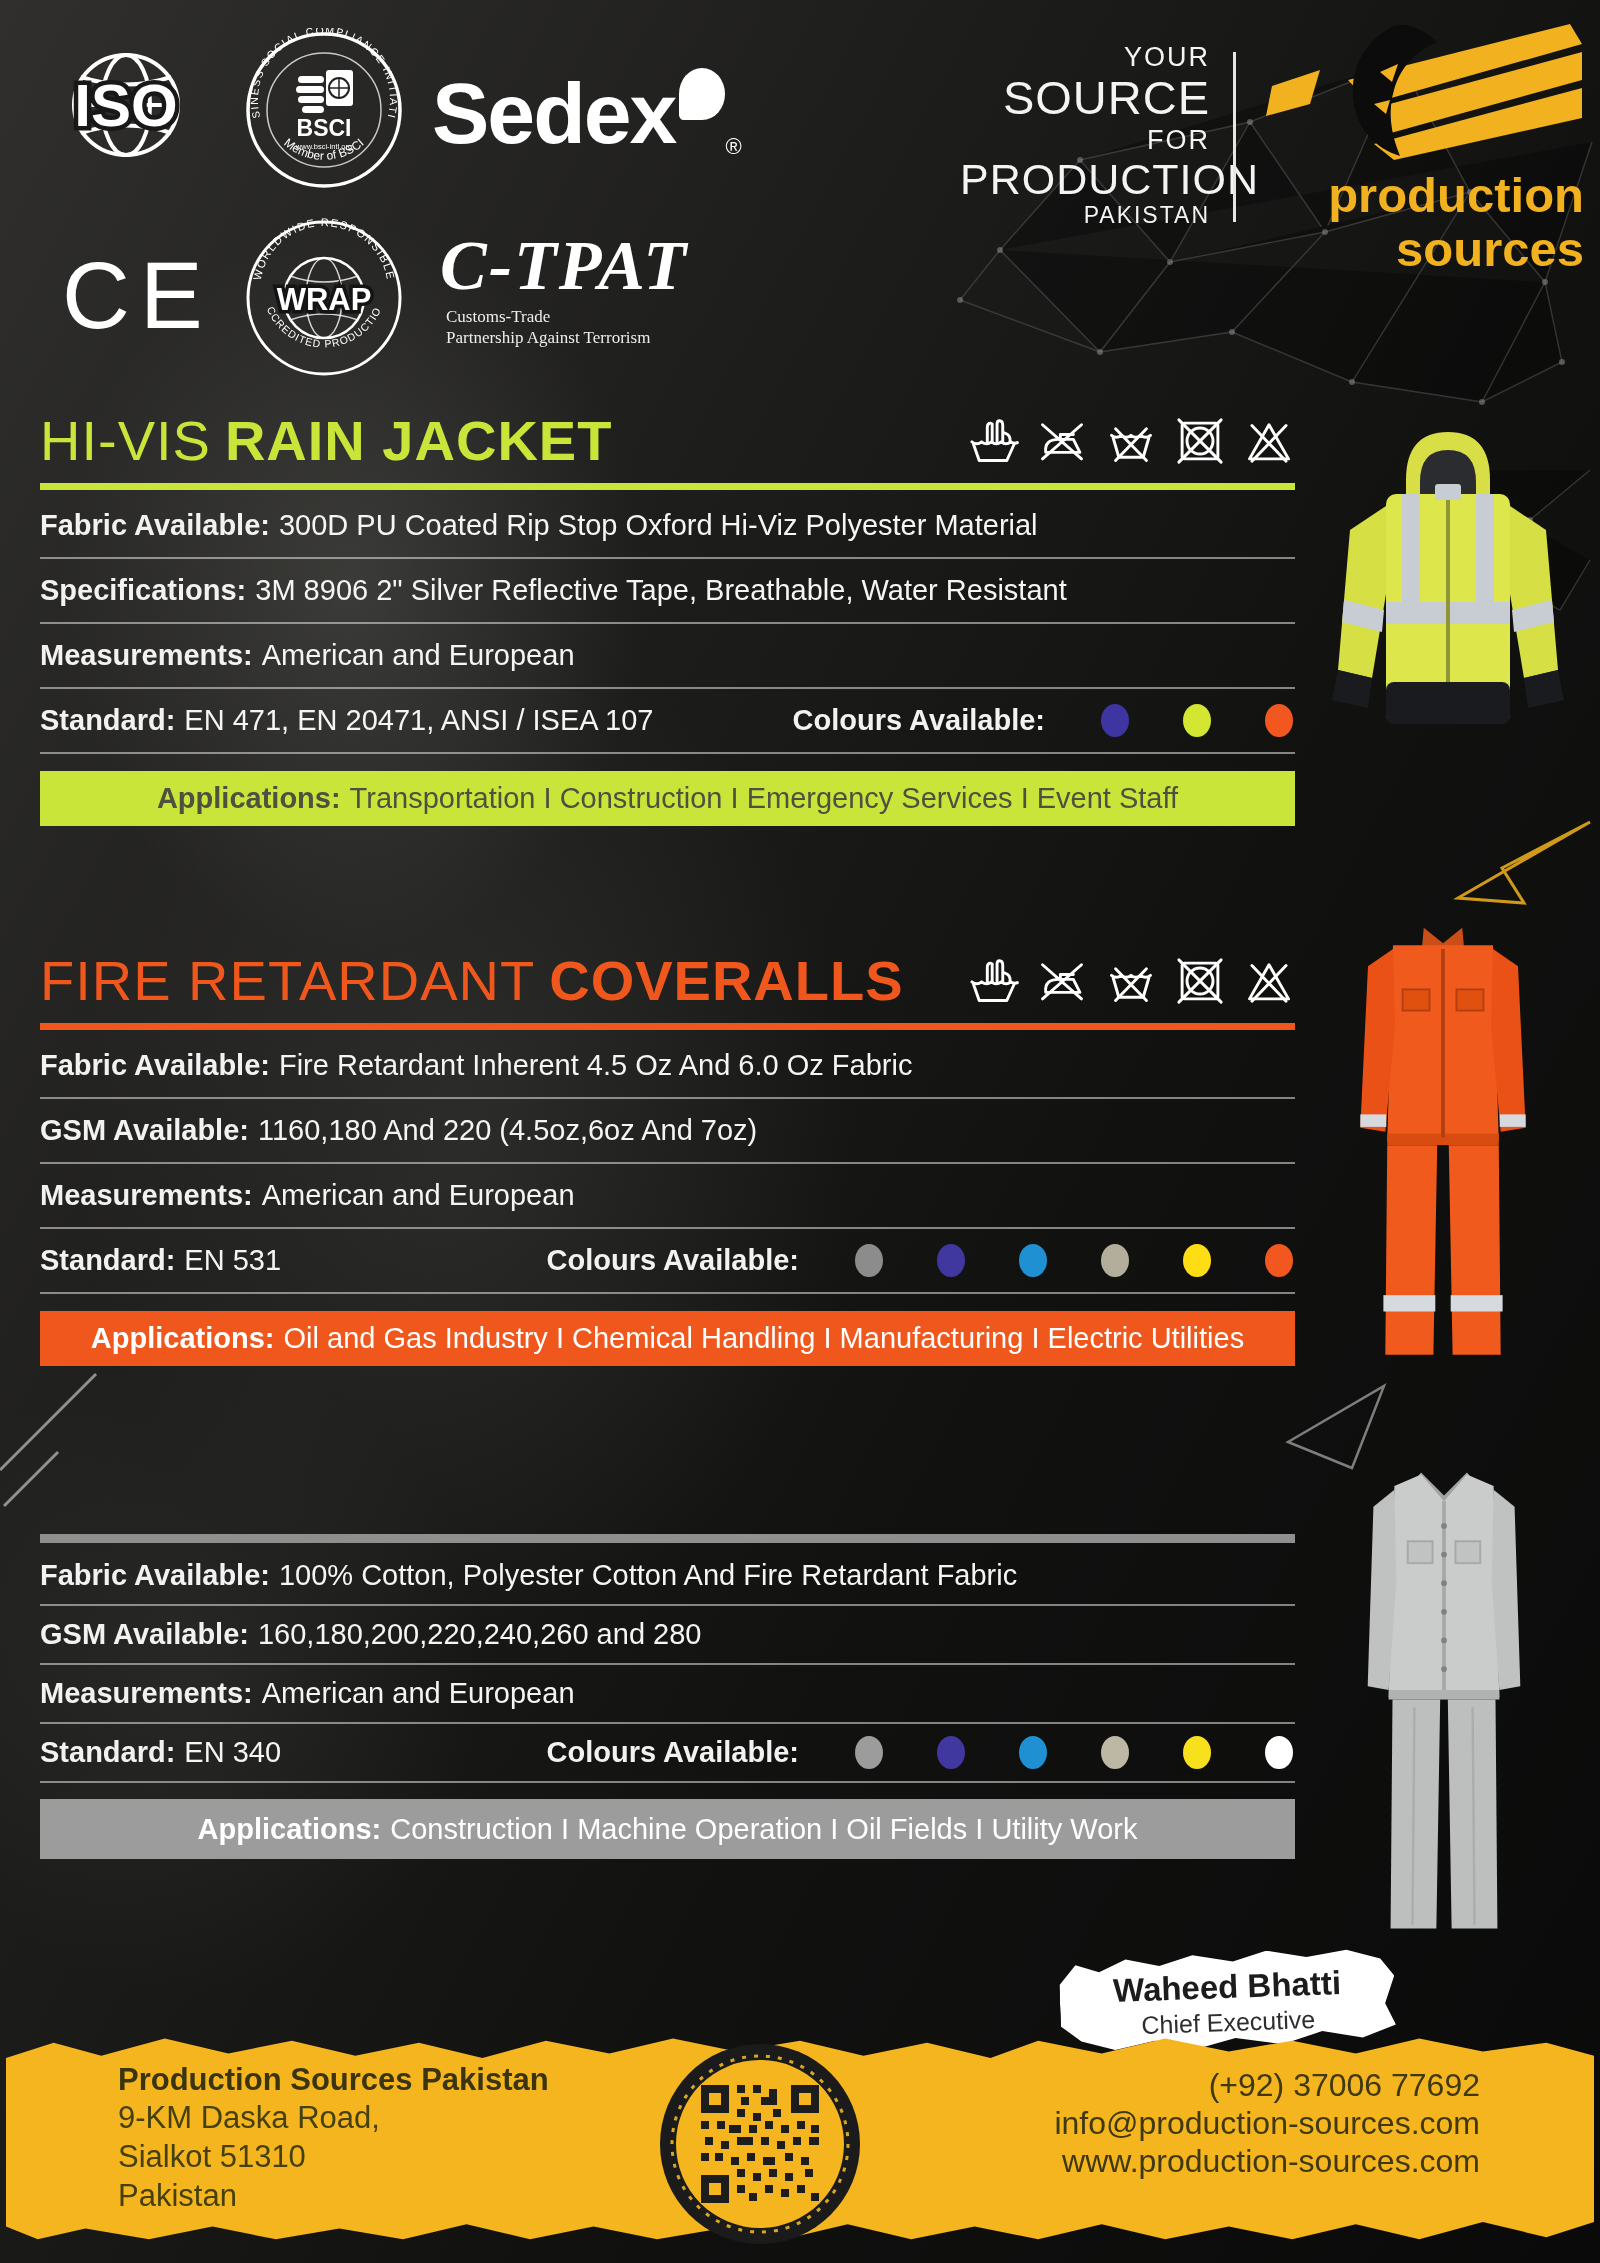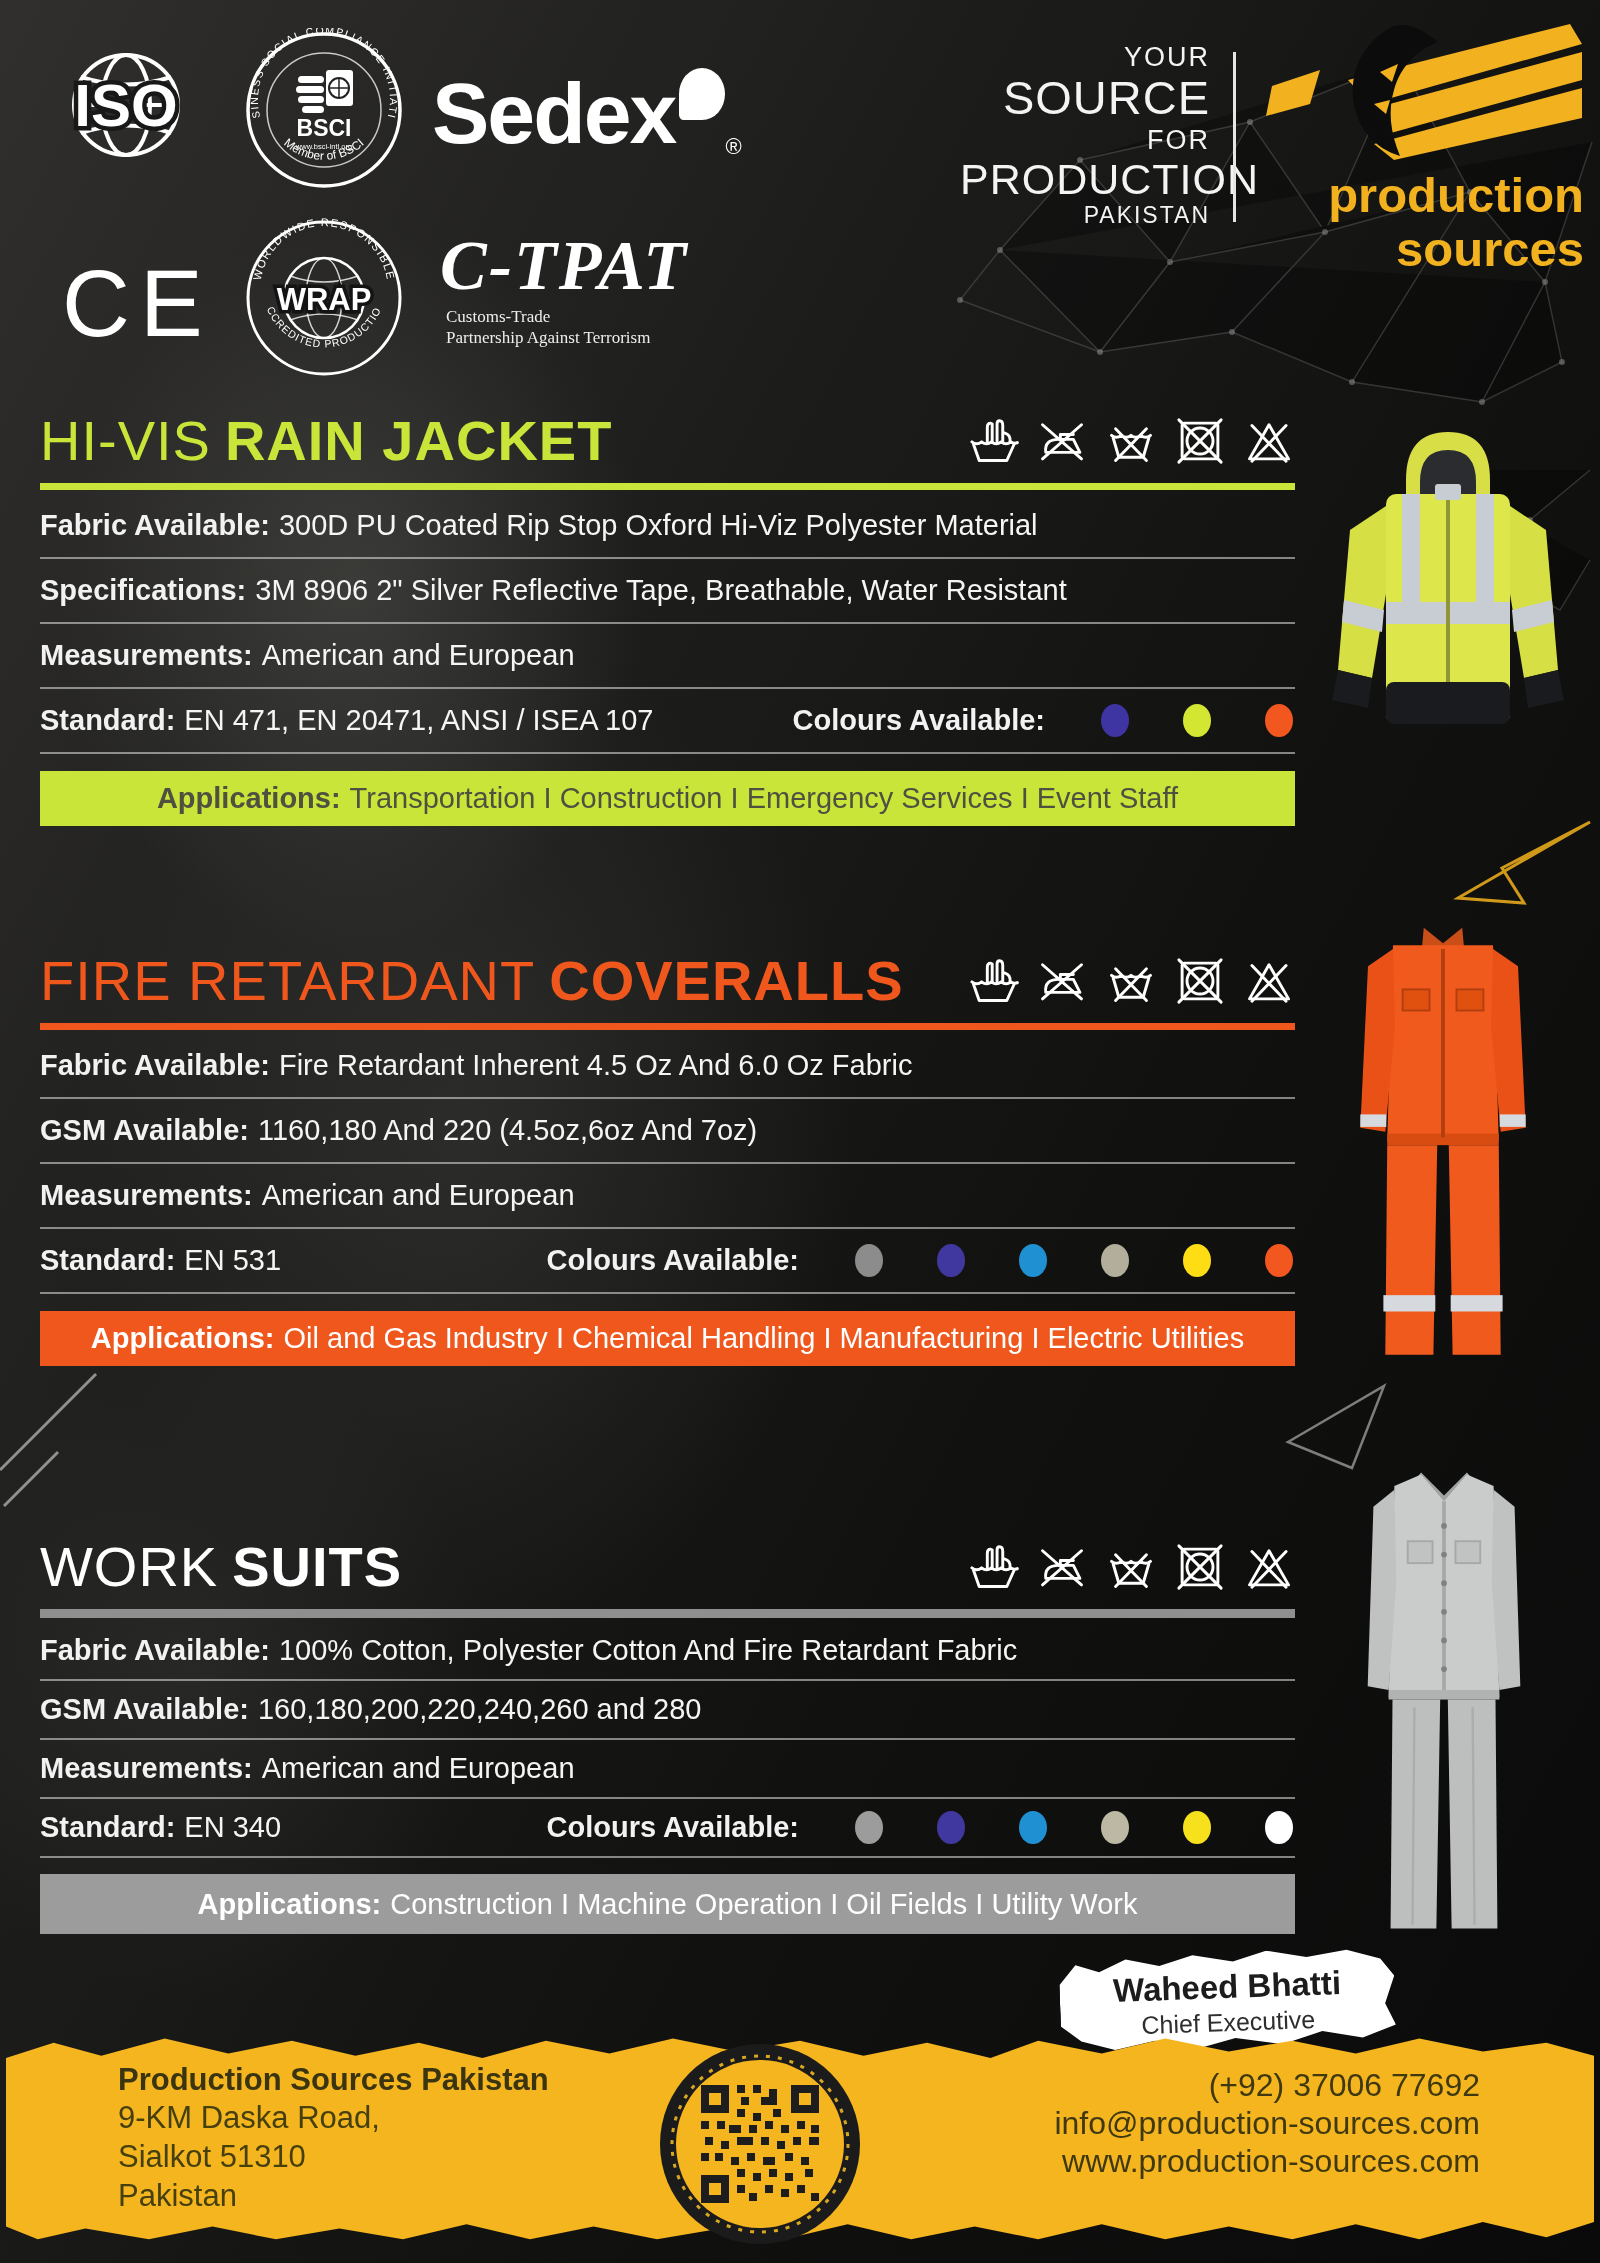--- a/index.html
+++ b/index.html
@@ -181,21 +181,21 @@
       <textPath href="#bsciBot" startOffset="50%" text-anchor="middle">Member of BSCI</textPath>
     </text>
   </svg>
 
   <div class="abs sedex" style="left:432px;top:64px">
     <span class="sedex-name">Sedex</span>
     <span class="sedex-dot"></span>
     <span class="sedex-reg">®</span>
   </div>
 
-  <div class="abs ce-mark" style="left:62px;top:250px">CE</div>
+  <div class="abs ce-mark" style="left:62px;top:242px">CE</div>
 
   <svg class="abs" style="left:242px;top:216px" width="164" height="164" viewBox="0 0 164 164">
     <defs>
       <path id="wrapTop" d="M20,90 A64,64 0 1 1 144,90"></path>
       <path id="wrapBot" d="M26,96 A62,62 0 0 0 138,96"></path>
     </defs>
     <circle cx="82" cy="82" r="76" stroke="#fff" stroke-width="3" fill="none"></circle>
     <circle cx="82" cy="82" r="40" stroke="#fff" stroke-width="2.5" fill="none"></circle>
     <ellipse cx="82" cy="82" rx="18" ry="40" stroke="#fff" stroke-width="1.5" fill="none" opacity=".8"></ellipse>
     <line x1="42" y1="82" x2="122" y2="82" stroke="#fff" stroke-width="1.5" opacity=".8"></line>
@@ -356,42 +356,20 @@
     <path d="M72,246 L124,246 L120,464 L70,464 Z" fill="#f05a1d"></path>
     <path d="M136,246 L188,246 L190,464 L140,464 Z" fill="#f05a1d"></path>
     <rect x="68" y="402" width="54" height="17" fill="#d6d9de"></rect>
     <rect x="138" y="402" width="54" height="17" fill="#d6d9de"></rect>
     <line x1="130" y1="42" x2="130" y2="238" stroke="#b23f10" stroke-width="4"></line>
     <rect x="88" y="84" width="28" height="22" fill="#e0500f" stroke="#b23f10" stroke-width="2"></rect>
     <rect x="144" y="84" width="28" height="22" fill="#e0500f" stroke="#b23f10" stroke-width="2"></rect>
   </svg>
 
   <div class="section tight" style="top:1534px">
-    <div class="sec-head">
-      <div class="sec-title" style="color: rgb(255, 255, 255);">
-        <span class="light">WORK</span><span class="bold">SUITS</span>
-      </div>
-      <div class="care-row">
-        <svg viewBox="0 0 64 64">
-            <use href="#ic-handwash"></use>
-          </svg>
-        <svg viewBox="0 0 64 64">
-            <use href="#ic-noiron"></use>
-          </svg>
-        <svg viewBox="0 0 64 64">
-            <use href="#ic-nowash"></use>
-          </svg>
-        <svg viewBox="0 0 64 64">
-            <use href="#ic-notumble"></use>
-          </svg>
-        <svg viewBox="0 0 64 64">
-            <use href="#ic-nobleach"></use>
-          </svg>
-      </div>
-    </div>
     <div class="underline thick" style="background: rgb(143, 143, 143);"></div>
     <div class="spec-row"><b>Fabric Available:</b><span class="val">100% Cotton, Polyester Cotton And Fire Retardant Fabric</span></div>
     <div class="spec-row"><b>GSM Available:</b><span class="val">160,180,200,220,240,260 and 280</span></div>
     <div class="spec-row"><b>Measurements:</b><span class="val">American and European</span></div>
     <div class="spec-row std-row">
       <div><b>Standard:</b><span class="val">EN 340</span></div>
       <div class="colours">
         <span class="clabel">Colours Available:</span>
         <span class="swatch" style="background: rgb(156, 156, 156);"></span>
         <span class="swatch" style="background: rgb(65, 56, 159);"></span>

